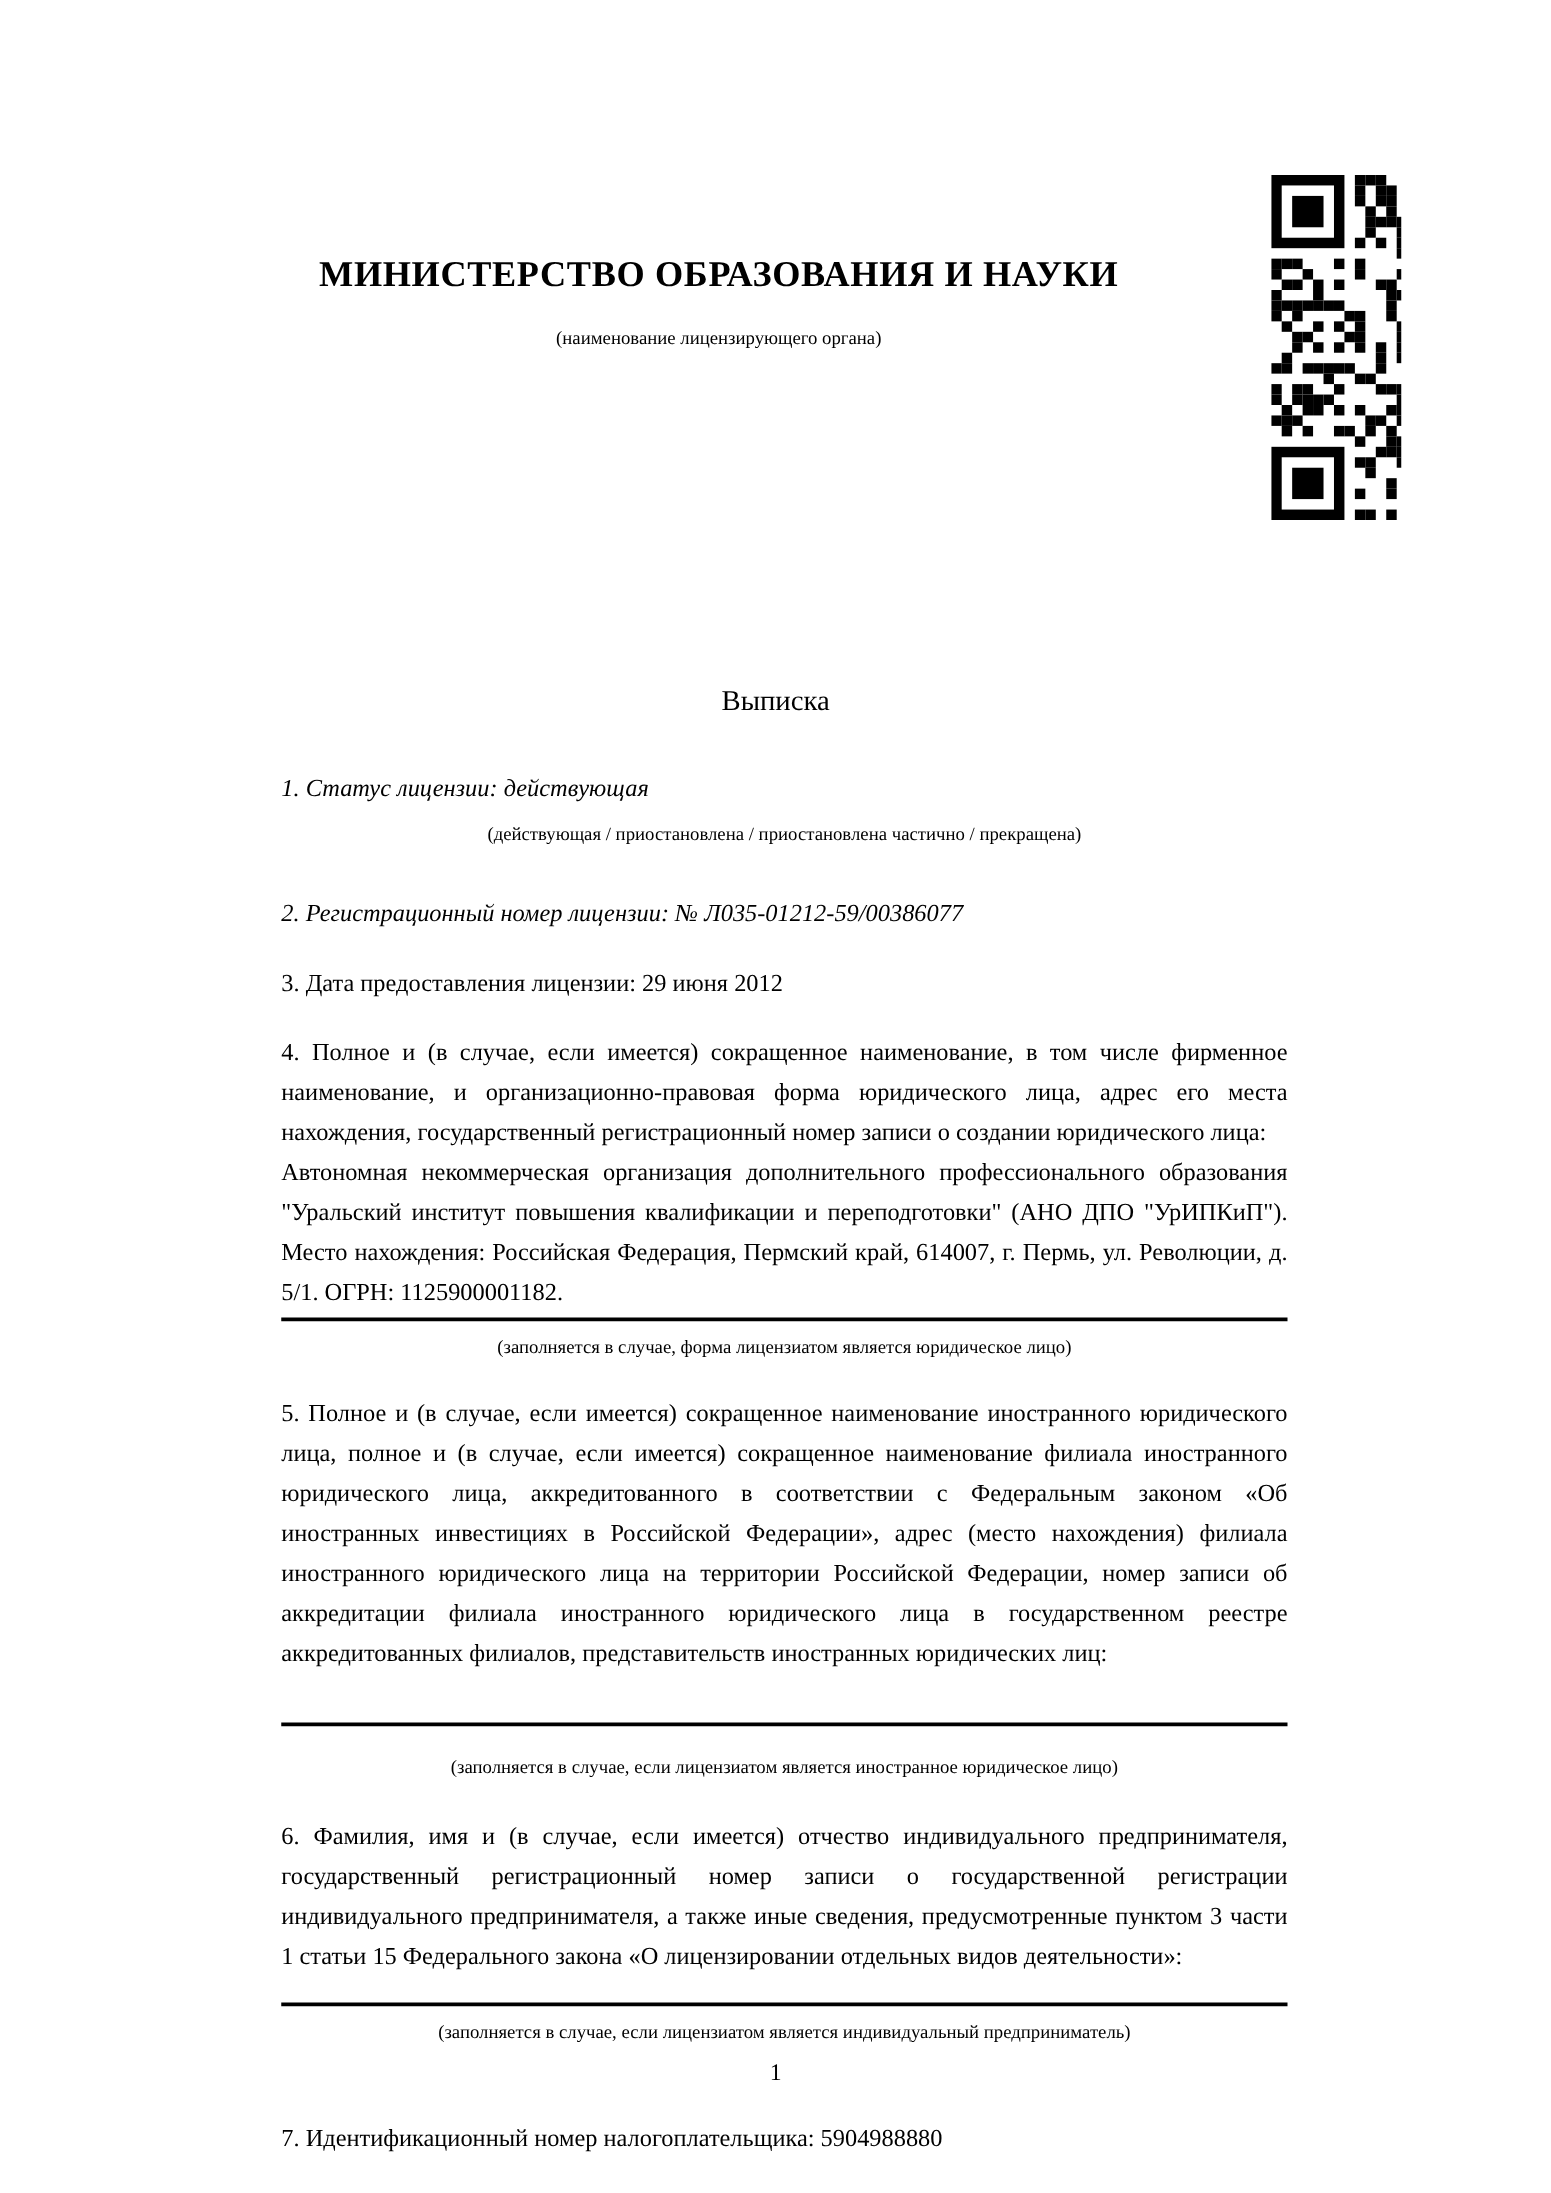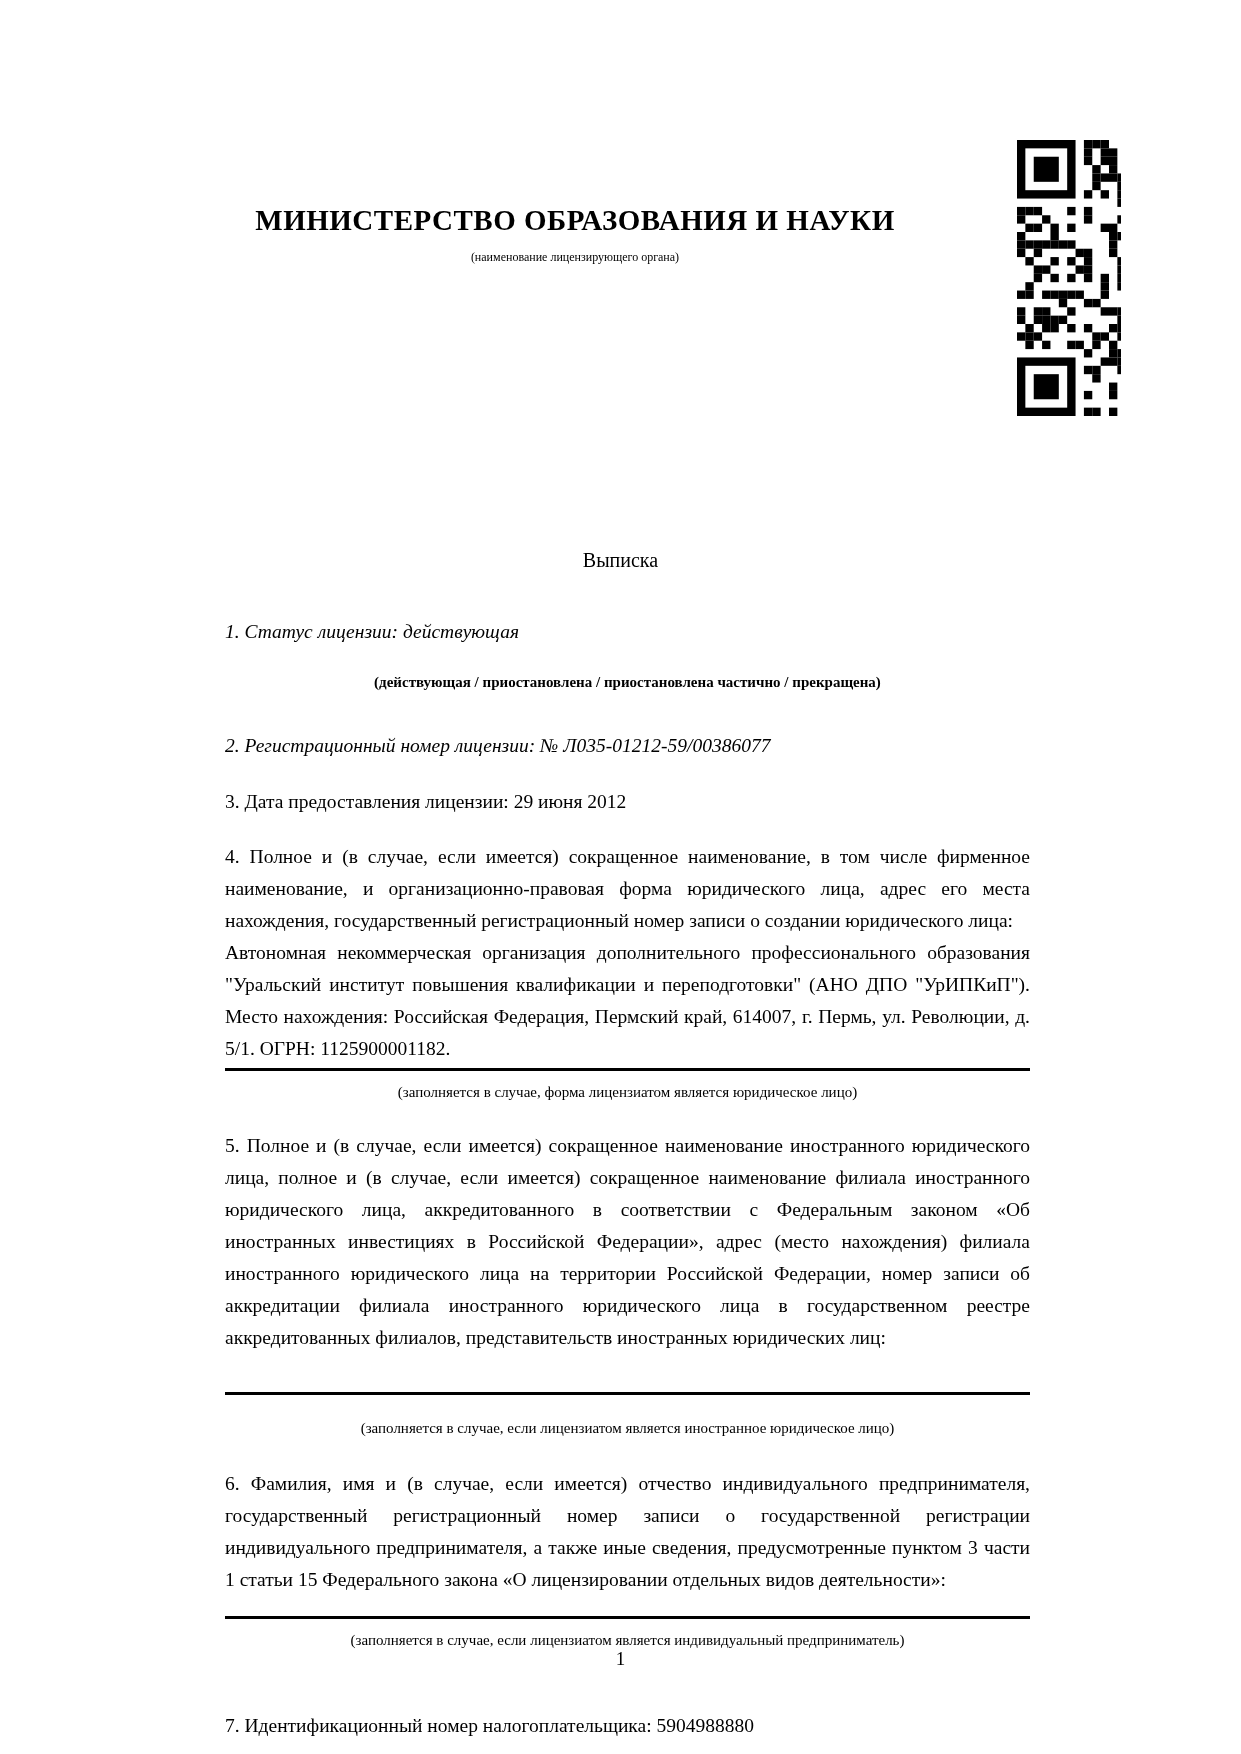--- a/index.html
+++ b/index.html
@@ -13,33 +13,33 @@
     font-family:"Liberation Serif", "DejaVu Serif", serif;
     overflow:hidden;
   }
   
   .header { position:relative; height:425px; }
   .title-block {
     position:absolute; left:85px; top:198px; width:740px;
     text-align:center;
   }
   .title-line { font-size:29px; font-weight:bold; line-height:45px; letter-spacing:0.5px; }
-  .title-caption { font-size:12px; margin-top:7px; }
+  .title-caption { font-size:15px; margin-top:20px; }
   .qr-box { position:absolute; left:897px; top:140px; width:276px; height:276px; }
   .qr-box svg { width:100%; height:100%; display:block; }
   
-  .subtitle { margin-top:120px; text-align:center; font-size:20px; line-height:31px; }
+  .subtitle { margin-top:120px; text-align:center; font-size:23px; line-height:31px; }
   
   .content { padding:0 91px 0 105px; }
   .item { font-size:19.5px; line-height:32px; }
   .para { text-align:justify; }
   .caption { font-size:15px; text-align:center; line-height:20px; }
   .fill-line { height:3px; background:#000; width:100%; }
   .mt-i1 { margin-top:40px;font-style:italic; }
-  .mt-c1 { margin-top:24px;font-weight:bold; }
+  .mt-c1 { margin-top:10px; }
   .mt-i2 { margin-top:38px;font-style:italic; }
   .mt-i3 { margin-top:24px; }
   .mt-i4 { margin-top:23px; }
   .mt-rule4 { margin-top:3px; }
   .mt-c4 { margin-top:11px; }
   .mt-i5 { margin-top:28px; }
   .mt-rule5 { margin-top:38px; }
   .mt-c5 { margin-top:23px; }
   .mt-i6 { margin-top:30px; }
   .mt-rule6 { margin-top:20px; }

